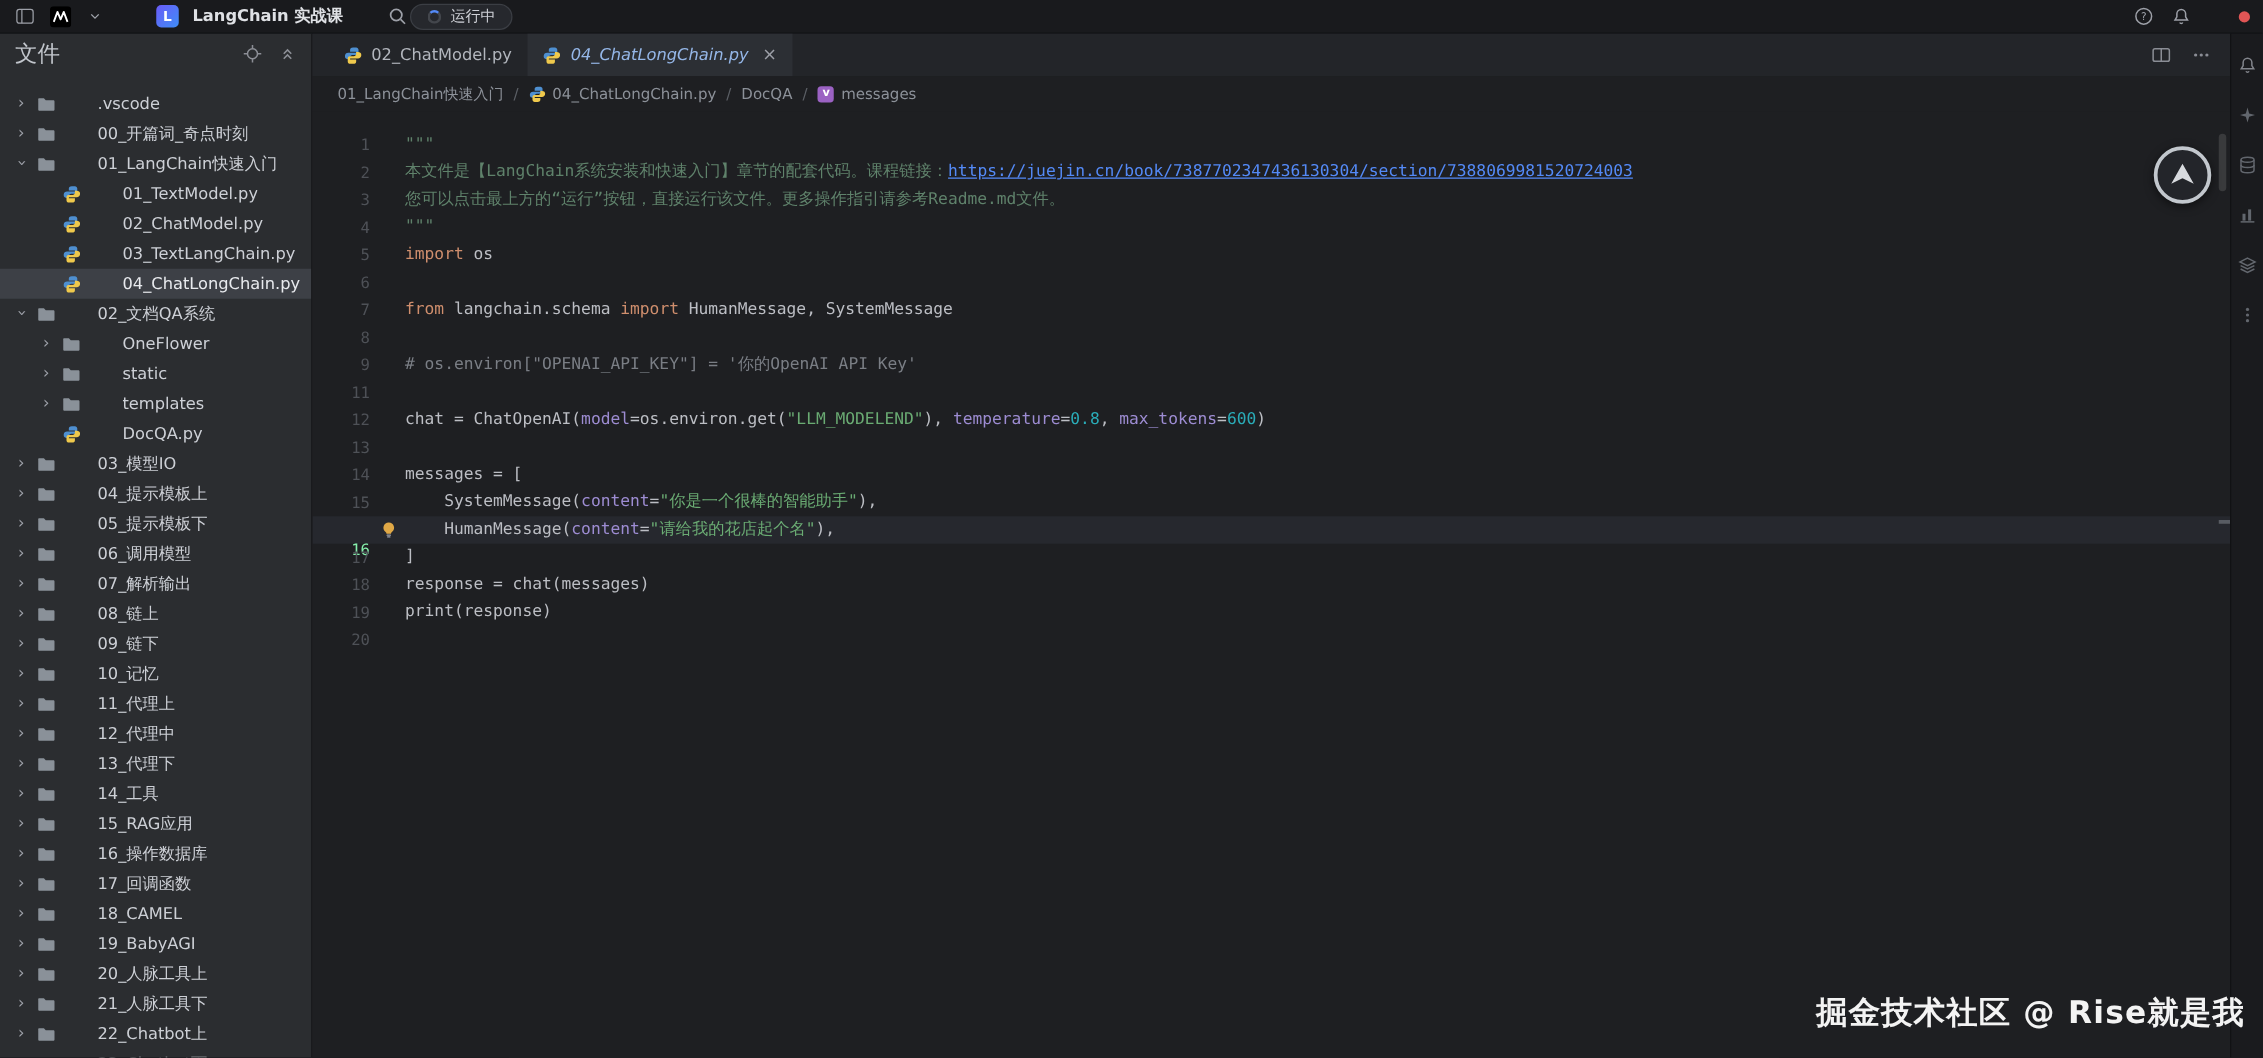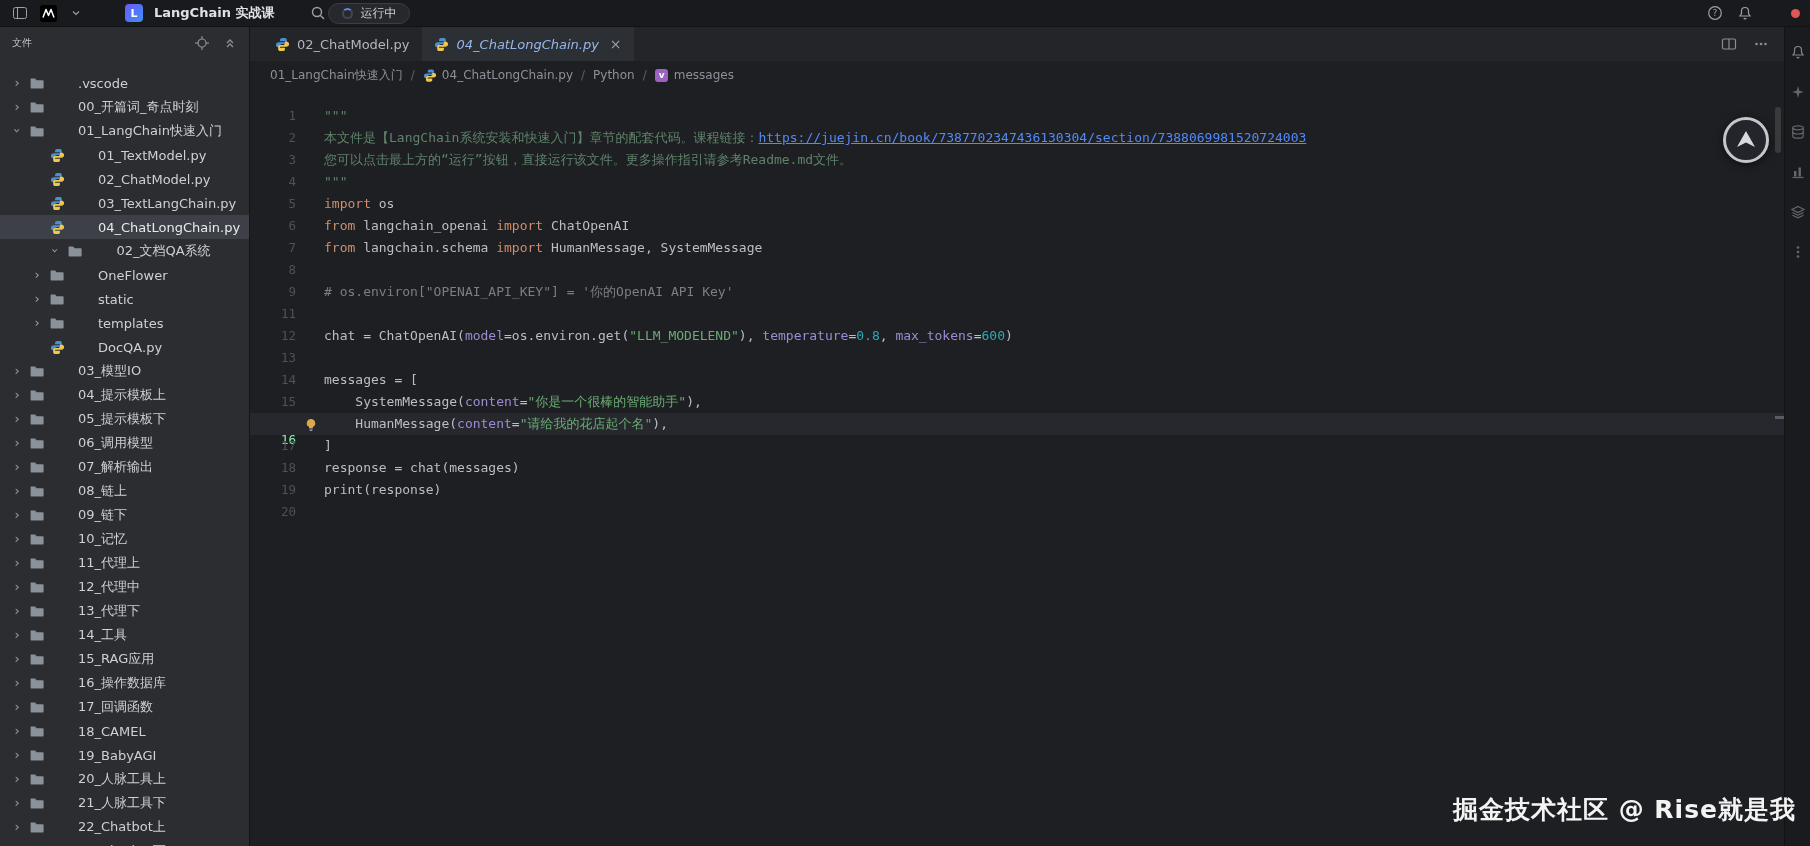--- a/index.html
+++ b/index.html
@@ -27,21 +27,21 @@
   @keyframes spin { to { transform:rotate(360deg); } }
   .tb-right { display:flex; align-items:center; gap:10px; }
   .recdot { width:9px; height:9px; border-radius:50%; background:var(--c-dot,#E05555); margin-left:26px; }
 
   
   .main { flex:1; display:flex; min-height:0; }
 
   .sidebar { flex:0 0 250px; width:250px; background:#2B2D30; border-right:1px solid #141517;
              display:flex; flex-direction:column; min-height:0; }
   .sb-header { flex:0 0 32px; display:flex; align-items:center; padding:0 10px 0 12px; }
-  .sb-title { font-size:10px; color:#C2C6CC; }
+  .sb-title { font-size:18px; color:#C2C6CC; }
   .sb-actions { margin-left:auto; display:flex; align-items:center; gap:10px; }
   .sbi { display:inline-flex; width:18px; height:18px; align-items:center; justify-content:center; opacity:.85; }
   .tree { flex:1; overflow:hidden; padding-top:12px; font-size:13px; }
   .tree-row { height:24px; display:flex; align-items:center; gap:5px; white-space:nowrap; color:#CDD0D6; cursor:default; }
   .tree-row.selected { background:#3D4046; color:#E8EAEE; }
   .chev { flex:0 0 14px; width:14px; text-align:center; color:#9DA0A8; font-size:13px; line-height:1;
           display:inline-block; transform:translateY(-1px); }
   .chev.exp { transform:rotate(90deg) translateX(-1px); }
   .ticon { display:inline-flex; width:16px; height:16px; align-items:center; justify-content:center; }
   .tlabel { overflow:hidden; text-overflow:clip;margin-left:28px; }
@@ -244,21 +244,21 @@
           <div class="tree-row selected" style="padding-left: 30px;">
             <span class="chev"></span>
             <span class="ticon">
               <svg width="15" height="15" viewBox="0 0 16 16">
                 <path d="M8 1C6 1 5.4 1.9 5.4 3v1.6h5.2v1H3.9C2.3 5.6 1 6.6 1 8.5S2.3 11 3.9 11h1.5V9.3c0-1 .9-1.9 2-1.9h3.4c1 0 1.8-.8 1.8-1.8V3c0-1.1-.9-2-2-2H8z" fill="#4E8FD0"></path>
                 <path d="M8 15c2 0 2.6-.9 2.6-2v-1.6H5.4v-1h6.7c1.6 0 2.9-1 2.9-2.9S13.7 5 12.1 5h-1.5v1.7c0 1-.9 1.9-2 1.9H5.2c-1 0-1.8.8-1.8 1.8V13c0 1.1.9 2 2 2H8z" fill="#EFC94C"></path>
               </svg>
             </span>
             <span class="tlabel">04_ChatLongChain.py</span>
           </div>
-          <div class="tree-row" style="padding-left: 10px; justify-content: center;">
+          <div class="tree-row" style="padding-left: 10px;">
             <span class="chev exp">›</span>
             <span class="ticon">
               <svg width="16" height="16" viewBox="0 0 16 16">
                 <path d="M1.5 4.5c0-.6.4-1 1-1h3.6l1.5 1.7h6c.6 0 1 .4 1 1v6.3c0 .6-.4 1-1 1h-11c-.6 0-1-.4-1-1V4.5z" fill="#8A9199"></path>
               </svg>
             </span>
             <span class="tlabel">02_文档QA系统</span>
           </div>
           <div class="tree-row" style="padding-left: 30px;">
             <span class="chev">›</span>
@@ -537,38 +537,38 @@
             <span class="bicon">
               <svg width="15" height="15" viewBox="0 0 16 16">
                 <path d="M8 1C6 1 5.4 1.9 5.4 3v1.6h5.2v1H3.9C2.3 5.6 1 6.6 1 8.5S2.3 11 3.9 11h1.5V9.3c0-1 .9-1.9 2-1.9h3.4c1 0 1.8-.8 1.8-1.8V3c0-1.1-.9-2-2-2H8z" fill="#4E8FD0"></path>
                 <path d="M8 15c2 0 2.6-.9 2.6-2v-1.6H5.4v-1h6.7c1.6 0 2.9-1 2.9-2.9S13.7 5 12.1 5h-1.5v1.7c0 1-.9 1.9-2 1.9H5.2c-1 0-1.8.8-1.8 1.8V13c0 1.1.9 2 2 2H8z" fill="#EFC94C"></path>
               </svg>
             </span>
             <span>04_ChatLongChain.py</span>
           </span>
           <span class="bsep">/</span>
           <span class="crumb">
-            <span>Python</span>
+            <span>DocQA</span>
           </span>
           <span class="bsep">/</span>
           <span class="crumb">
             <span class="bicon">
               <span class="vbadge">v</span>
             </span>
             <span>messages</span>
           </span>
         </div>
       <div class="code-area">
         <div class="code" id="code">
             <div class="cl"><span class="ln">1</span><span class="lc"><span class="s-doc">"""</span></span></div>
             <div class="cl"><span class="ln">2</span><span class="lc"><span class="s-doc">本文件是【LangChain系统安装和快速入门】章节的配套代码。课程链接：</span><span class="s-link">https://juejin.cn/book/7387702347436130304/section/7388069981520724003</span></span></div>
             <div class="cl"><span class="ln">3</span><span class="lc"><span class="s-doc">您可以点击最上方的“运行”按钮，直接运行该文件。更多操作指引请参考Readme.md文件。</span></span></div>
             <div class="cl"><span class="ln">4</span><span class="lc"><span class="s-doc">"""</span></span></div>
             <div class="cl"><span class="ln">5</span><span class="lc"><span class="s-kw">import</span><span class="s-def"> os</span></span></div>
-            <div class="cl"><span class="ln">6</span><span class="lc"><span class="s-kw">from</span><span class="s-def"> langchain_openai </span><span class="s-kw">import</span><span class="s-def"> ChatOpenAI</span></span></div>
+            <div class="cl"><span class="ln">6</span></div>
             <div class="cl"><span class="ln">7</span><span class="lc"><span class="s-kw">from</span><span class="s-def"> langchain.schema </span><span class="s-kw">import</span><span class="s-def"> HumanMessage, SystemMessage</span></span></div>
             <div class="cl"><span class="ln">8</span><span class="lc"></span></div>
             <div class="cl"><span class="ln">9</span><span class="lc"><span class="s-com"># os.environ["OPENAI_API_KEY"] = '你的OpenAI API Key'</span></span></div>
             <div class="cl"><span class="ln">11</span><span class="lc"></span></div>
             <div class="cl"><span class="ln">12</span><span class="lc"><span class="s-def">chat = ChatOpenAI(</span><span class="s-kwarg">model</span><span class="s-def">=os.environ.get(</span><span class="s-str">"LLM_MODELEND"</span><span class="s-def">), </span><span class="s-kwarg">temperature</span><span class="s-def">=</span><span class="s-num">0.8</span><span class="s-def">, </span><span class="s-kwarg">max_tokens</span><span class="s-def">=</span><span class="s-num">600</span><span class="s-def">)</span></span></div>
             <div class="cl"><span class="ln">13</span><span class="lc"></span></div>
             <div class="cl"><span class="ln">14</span><span class="lc"><span class="s-def">messages = [</span></span></div>
             <div class="cl"><span class="ln">15</span><span class="lc"><span class="s-def">    SystemMessage(</span><span class="s-kwarg">content</span><span class="s-def">=</span><span class="s-str">"你是一个很棒的智能助手"</span><span class="s-def">),</span></span></div>
             <div class="cl active"><span class="ln">16</span><span class="bulb"><svg width="14" height="14" viewBox="0 0 14 14">
                   <path d="M7 1a4.2 4.2 0 0 0-2.5 7.6c.4.3.7.8.7 1.4h3.6c0-.6.3-1.1.7-1.4A4.2 4.2 0 0 0 7 1z" fill="#DFA846"></path>

